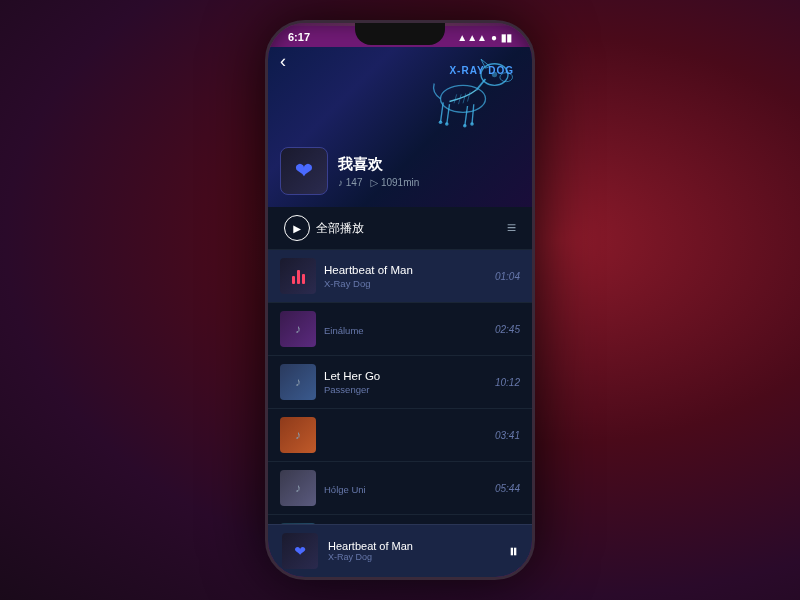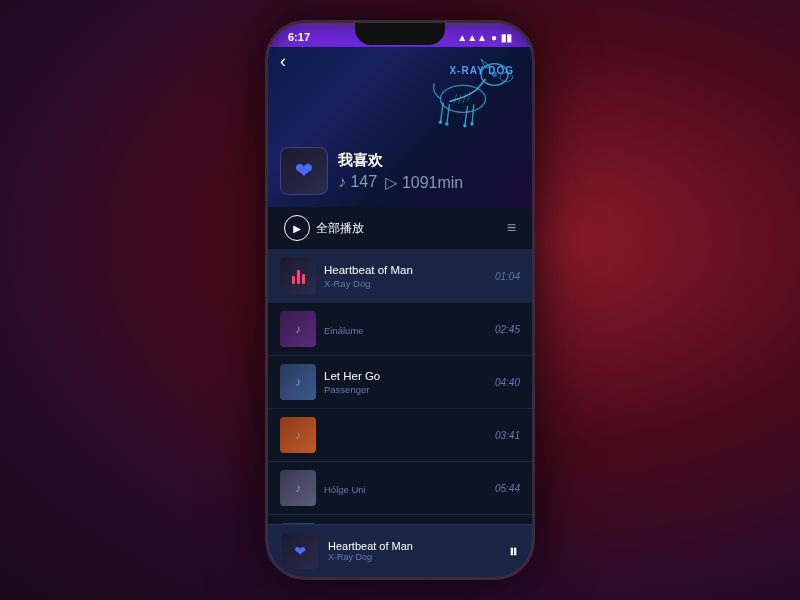--- a/index.html
+++ b/index.html
@@ -10,21 +10,21 @@
       display: flex;
       align-items: center;
       justify-content: center;
       font-family: -apple-system, 'PingFang SC', 'Helvetica Neue', Arial, sans-serif;
       overflow: hidden;
     }
 
     .phone-frame {
       width: 270px;
       height: 560px;
-      background: #6d28d9;
+      background: #701a75;
       border-radius: 40px;
       border: 3px solid #3a2a3a;
       position: relative;
       overflow: hidden;
       box-shadow: 0 0 60px rgba(0,0,0,0.8), inset 0 0 20px rgba(0,0,0,0.5);
     }
 
     .phone-frame::before {
       content: '';
       position: absolute;
@@ -100,21 +100,21 @@
     }
 
     .album-text h2 {
       color: white;
       font-size: 15px;
       font-weight: 700;
     }
 
     .album-meta {
       color: #8899aa;
-      font-size: 16px;
+      font-size: 10px;
       display: flex;
       gap: 8px;
       margin-top: 3px;
     }
 
     .controls-bar {
       background: #0d1525;
       display: flex;
       align-items: center;
       justify-content: space-between;
@@ -417,21 +417,21 @@
       <div class="song-duration">02:45</div>
     </div>
         <div class="song-item">
       <div class="song-thumb thumb-let-her-go">
         <span style="color:#8899aa; font-size:12px;">♪</span>
       </div>
       <div class="song-details">
         <div class="song-title">Let Her Go</div>
         <div class="song-artist">Passenger</div>
       </div>
-      <div class="song-duration">04:40</div>
+      <div class="song-duration">10:12</div>
     </div>
         <div class="song-item">
       <div class="song-thumb thumb-china-x">
         <span style="color:#8899aa; font-size:12px;">♪</span>
       </div>
       <div class="song-details">
       </div>
       <div class="song-duration">03:41</div>
     </div>
         <div class="song-item">

